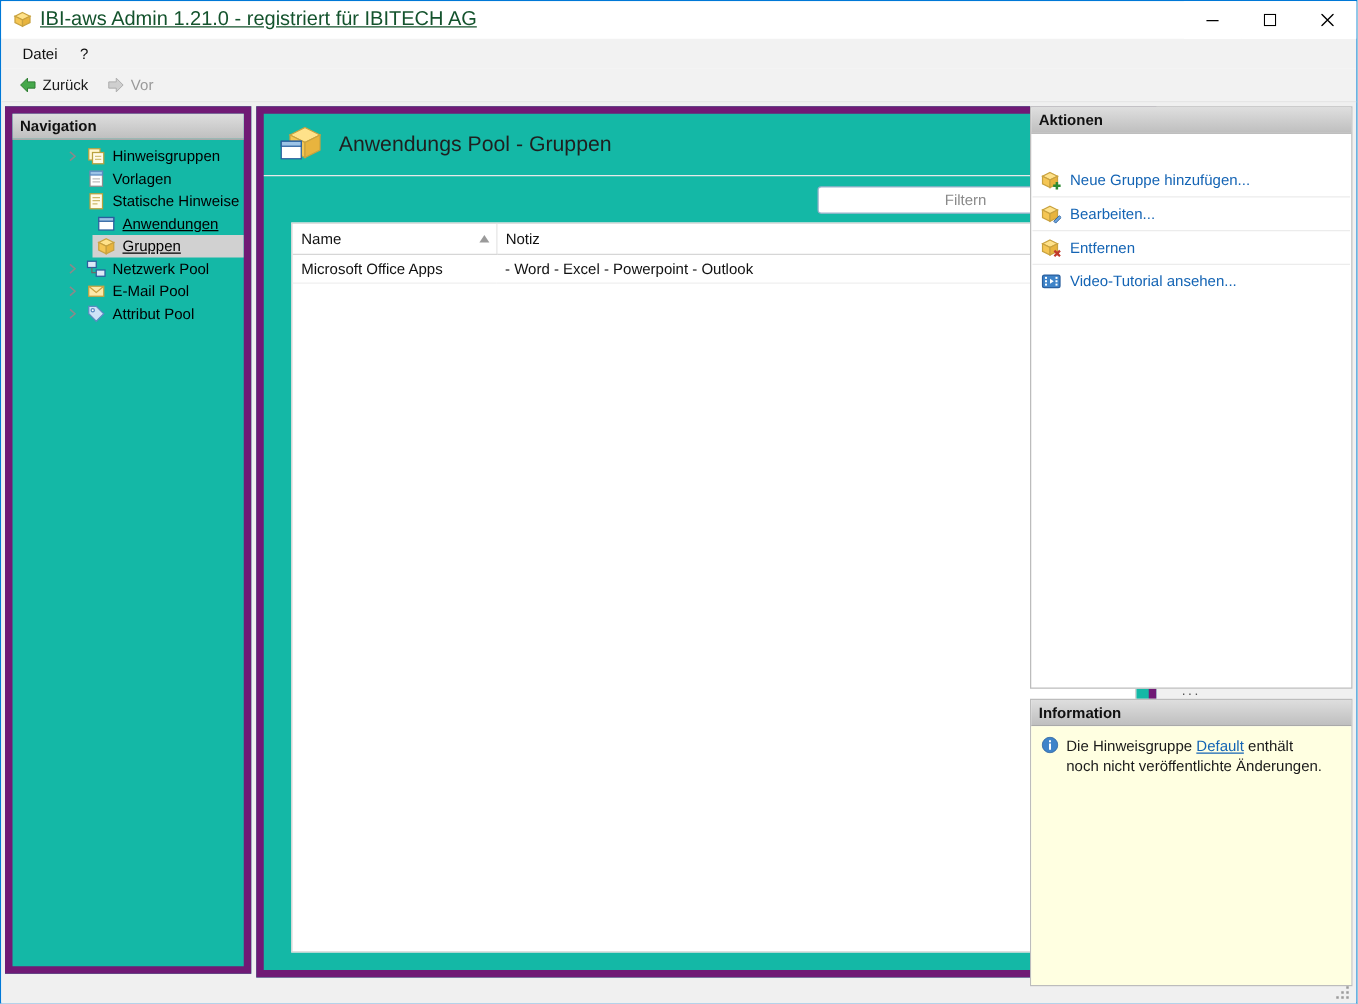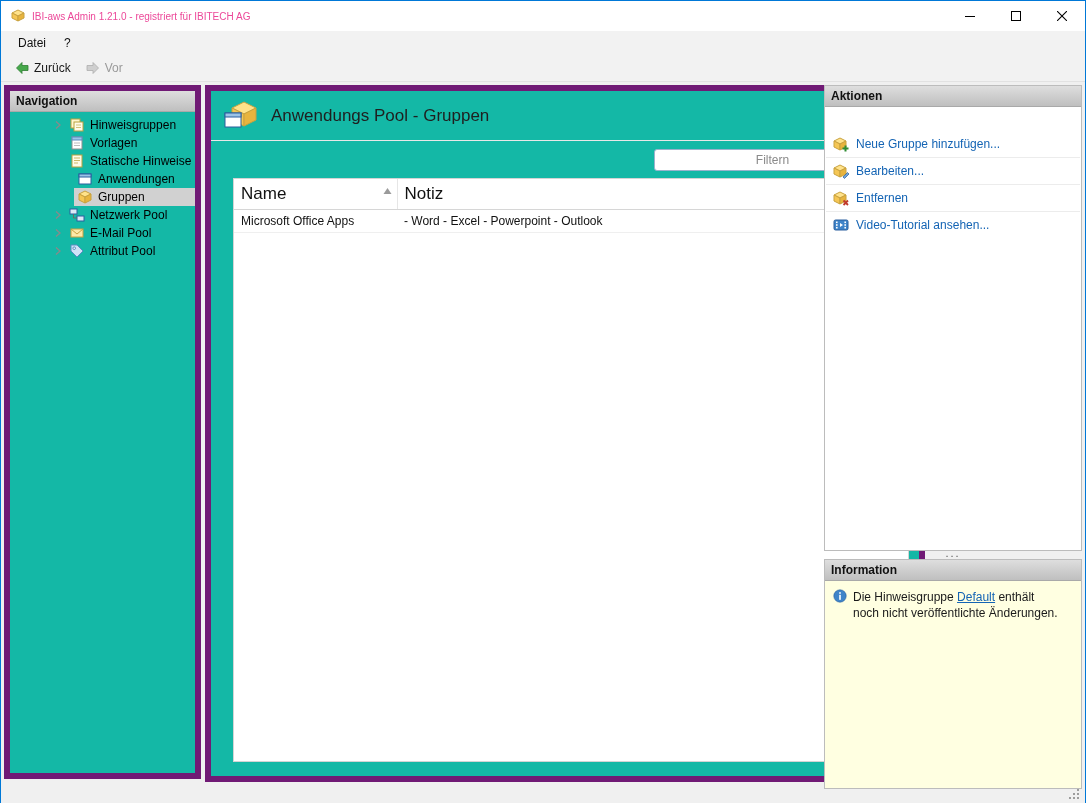--- a/index.html
+++ b/index.html
@@ -2,21 +2,21 @@
 <html><head>
 <meta charset="utf-8">
 <style>
   html,body{margin:0;padding:0;background:#e8e8e8;}
   body{width:1086px;height:803px;overflow:hidden;font-family:"Liberation Sans",sans-serif;font-size:12px;color:#000;}
   .window{position:relative;width:1084px;height:801px;border:1px solid #0078d7;background:#fff;box-sizing:content-box;}
 
   
   .titlebar{height:30px;background:#fff;display:flex;align-items:center;}
   .titlebar .app-ico{margin:0 6px 0 9px;display:flex;}
-  .titlebar .title{flex:1;font-size:10px;color:#ec4899;}
+  .titlebar .title{flex:1;font-size:16px;color:#14532d;text-decoration:underline;}
   .win-controls{display:flex;height:30px;}
   .win-btn{width:46px;height:30px;display:flex;align-items:center;justify-content:center;background:#fff;border:none;padding:0;}
 
   
   .menubar{height:24px;background:#f2f2f2;display:flex;align-items:center;padding-left:8px;}
   .menu-item{padding:3px 9px;color:#111;}
 
   
   .toolbar{height:26px;background:#f2f2f2;border-bottom:1px solid #e2e2e2;display:flex;align-items:center;padding-left:7px;gap:2px;}
   .tool-btn{display:flex;align-items:center;gap:4px;padding:2px 6px;color:#1a1a1a;}
@@ -32,37 +32,37 @@
   .right-col{position:absolute;left:823px;top:3px;width:258px;height:704px;display:flex;flex-direction:column;}
   .actions-panel{position:relative;height:466px;background:#fff;border:1px solid #bcbcbc;box-sizing:border-box;display:flex;flex-direction:column;}
   .splitter{height:8px;display:flex;align-items:center;justify-content:center;color:#555;}
   .splitter .dots{letter-spacing:2px;font-size:11px;line-height:4px;margin-top:-4px;}
   .info-panel{flex:1;background:#fff;border:1px solid #bcbcbc;box-sizing:border-box;display:flex;flex-direction:column;}
 
   
   .tree{padding-top:4px;flex:1;overflow:hidden;}
   .tree-row{display:flex;align-items:center;height:18px;padding-left:8px;margin-left:32px;}
   .tree-row .chev{width:16px;height:16px;flex:none;display:flex;align-items:center;justify-content:center;}
-  .tree-row.lvl1{padding-left:32px;}
+  .tree-row.lvl1{padding-left:32px;text-decoration:underline;}
   .tree-content{display:flex;align-items:center;gap:5px;flex:1;height:100%;padding:0 3px;}
   .tree-row.selected .tree-content{background:#d1d1d1;}
   .tree-label{white-space:nowrap;}
 
   
   .main-title-row{display:flex;align-items:center;gap:14px;padding:9px 14px 8px 12px;border-bottom:1px solid #e8e8e8;flex:none;}
   .main-title{font-size:17px;color:#1f1f1f;}
   .filter-row{display:flex;justify-content:flex-end;padding:8px 12px 7px;flex:none;}
   .filter-box{position:relative;width:253px;height:22px;}
   .filter-input{width:100%;height:22px;box-sizing:border-box;border:1px solid #9ab2cc;border-radius:3px;text-align:center;font-family:"Liberation Sans",sans-serif;font-size:12px;color:#333;padding:0 24px 0 8px;outline:none;background:#fff;}
   .filter-input::placeholder{color:#8a8a8a;}
   .funnel{position:absolute;right:5px;top:4px;}
 
   .grid{flex:1;margin:0 10px 14px 22px;border:1px solid #d4d4d4;background:#fff;overflow:hidden;}
   table{width:100%;border-collapse:collapse;table-layout:fixed;}
-  th{font-weight:normal;text-align:left;padding:5px 7px;border-right:1px solid #e6e6e6;border-bottom:1px solid #d6d6d6;position:relative;font-size:17px;color:#111;}
+  th{font-weight:normal;text-align:left;padding:5px 7px;border-right:1px solid #e6e6e6;border-bottom:1px solid #d6d6d6;position:relative;font-size:12px;color:#111;}
   th:last-child{border-right:none;}
   td{padding:4px 7px;border-bottom:1px solid #efefef;font-size:12px;color:#111;white-space:nowrap;overflow:hidden;}
   .sort-ind{position:absolute;right:5px;top:8px;}
 
   
   .action-list{padding-top:4px;margin-top:20px;}
   .action-item{display:flex;align-items:center;gap:7px;padding:5px 8px;}
   .action-link{color:#1464b4;text-decoration:none;cursor:pointer;}
   .action-sep{height:1px;background:#ececec;margin:0 1px;}
 

